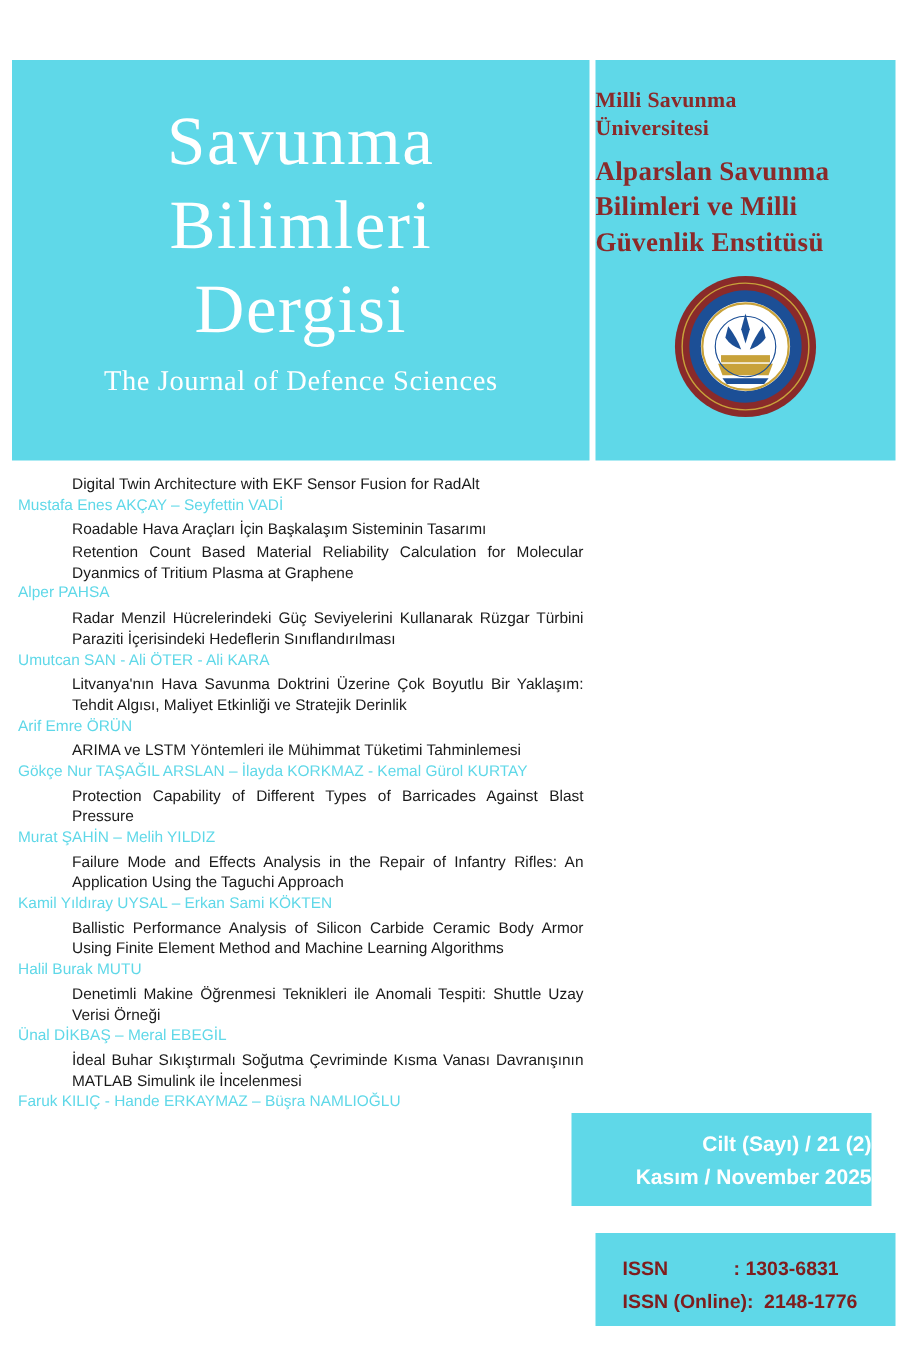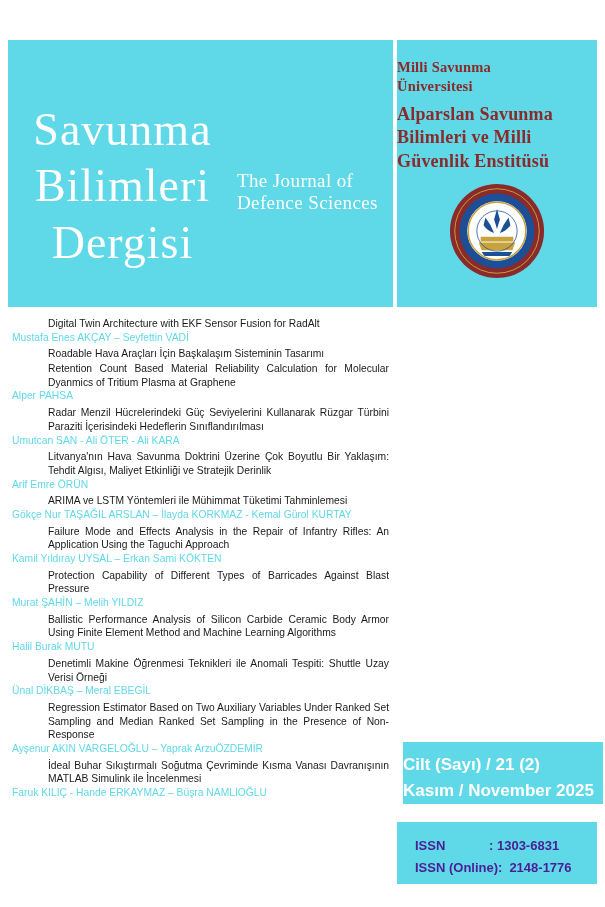--- a/index.html
+++ b/index.html
@@ -19,21 +19,21 @@
 
   
   .title-block {
     position: absolute;
     left: 8px;
     top: 40px;
     width: 385px;
     height: 267px;
     background: #5fd8e8;
     display: flex;
-    flex-direction: row;
+    flex-direction: column;
     justify-content: flex-start;
     align-items: center;
     padding-top: 26px;
   }
   .journal-title {
     font-family: "Liberation Serif", serif;
     color: #ffffff;
     font-size: 46px;
     line-height: 1.22;
     font-weight: 400;
@@ -105,42 +105,42 @@
   .eauthors {
     color: #5fd8e8;
     font-size: 10.3px;
     line-height: 1.33;
     margin-bottom: 3px;
   }
 
   
   .volume-block {
     position: absolute;
-    left: 403px;
+    left: 381px;
     top: 742px;
     width: 200px;
     height: 62px;
     background: #5fd8e8;
     color: #ffffff;
     font-weight: bold;
-    font-size: 17px;
-    text-align: left;
+    font-size: 14px;
+    text-align: right;
     padding-top: 10px;
     line-height: 1.55;
   }
 
   
   .issn-block {
     position: absolute;
     left: 397px;
     top: 822px;
     width: 200px;
     height: 62px;
     background: #5fd8e8;
-    color: #4c1d95;
+    color: #7f1d1d;
     font-weight: bold;
     font-size: 13px;
     padding: 13px 0 0 18px;
     line-height: 1.7;
   }
   .issn-row { display: flex; }
   .issn-label { min-width: 74px; }
   .issn-val { }
 
   .issn-row2 { }
@@ -203,38 +203,34 @@
     </div>
     <div class="entry">
       <div class="etitle">Litvanya'nın Hava Savunma Doktrini Üzerine Çok Boyutlu Bir Yaklaşım: Tehdit Algısı, Maliyet Etkinliği  ve Stratejik Derinlik</div>
       <div class="eauthors">Arif Emre ÖRÜN</div>
     </div>
     <div class="entry">
       <div class="etitle">ARIMA ve LSTM Yöntemleri ile Mühimmat Tüketimi Tahminlemesi</div>
       <div class="eauthors">Gökçe Nur TAŞAĞIL ARSLAN – İlayda KORKMAZ - Kemal Gürol KURTAY</div>
     </div>
     <div class="entry">
+      <div class="etitle">Protection Capability of Different Types of Barricades Against Blast Pressure</div>
+      <div class="eauthors">Murat ŞAHİN – Melih YILDIZ</div>
+    </div>
+    <div class="entry">
       <div class="etitle">Failure Mode and Effects Analysis in the Repair of Infantry Rifles: An Application Using the Taguchi Approach</div>
       <div class="eauthors">Kamil Yıldıray UYSAL – Erkan Sami KÖKTEN</div>
     </div>
     <div class="entry">
-      <div class="etitle">Protection Capability of Different Types of Barricades Against Blast Pressure</div>
-      <div class="eauthors">Murat ŞAHİN – Melih YILDIZ</div>
-    </div>
-    <div class="entry">
       <div class="etitle">Ballistic Performance Analysis of Silicon Carbide Ceramic Body Armor Using Finite Element Method and Machine Learning Algorithms</div>
       <div class="eauthors">Halil Burak MUTU</div>
     </div>
     <div class="entry">
       <div class="etitle">Denetimli Makine Öğrenmesi Teknikleri ile Anomali Tespiti: Shuttle Uzay Verisi Örneği</div>
       <div class="eauthors">Ünal DİKBAŞ – Meral EBEGİL</div>
-    </div>
-    <div class="entry">
-      <div class="etitle">Regression Estimator Based on Two Auxiliary Variables Under Ranked Set Sampling and Median Ranked Set Sampling in the Presence of Non-Response</div>
-      <div class="eauthors">Ayşenur AKIN VARGELOĞLU – Yaprak ArzuÖZDEMİR</div>
     </div>
     <div class="entry">
       <div class="etitle">İdeal Buhar Sıkıştırmalı Soğutma Çevriminde Kısma Vanası Davranışının MATLAB Simulink ile İncelenmesi</div>
       <div class="eauthors">Faruk KILIÇ - Hande ERKAYMAZ – Büşra NAMLIOĞLU</div>
     </div>
   </div>
 
   <div class="volume-block">
     <div>Cilt (Sayı) / 21 (2)</div>
     <div>Kasım / November 2025</div>

